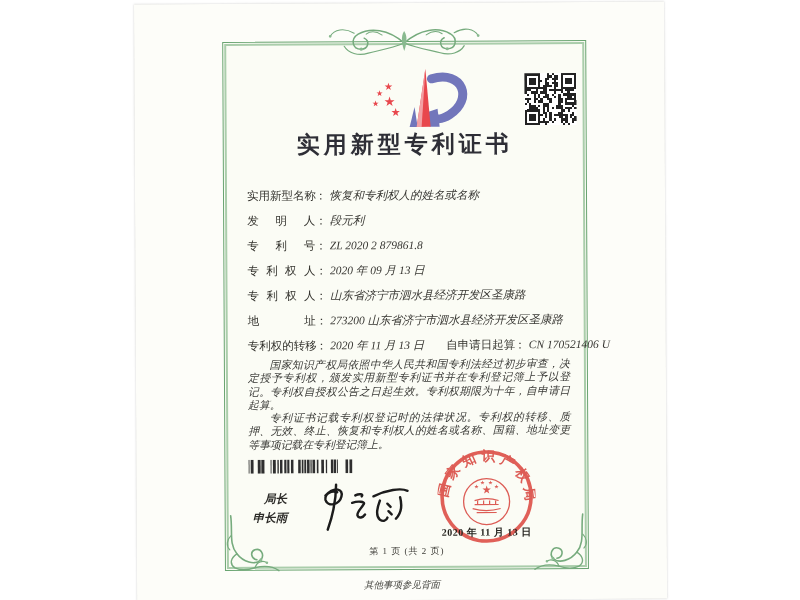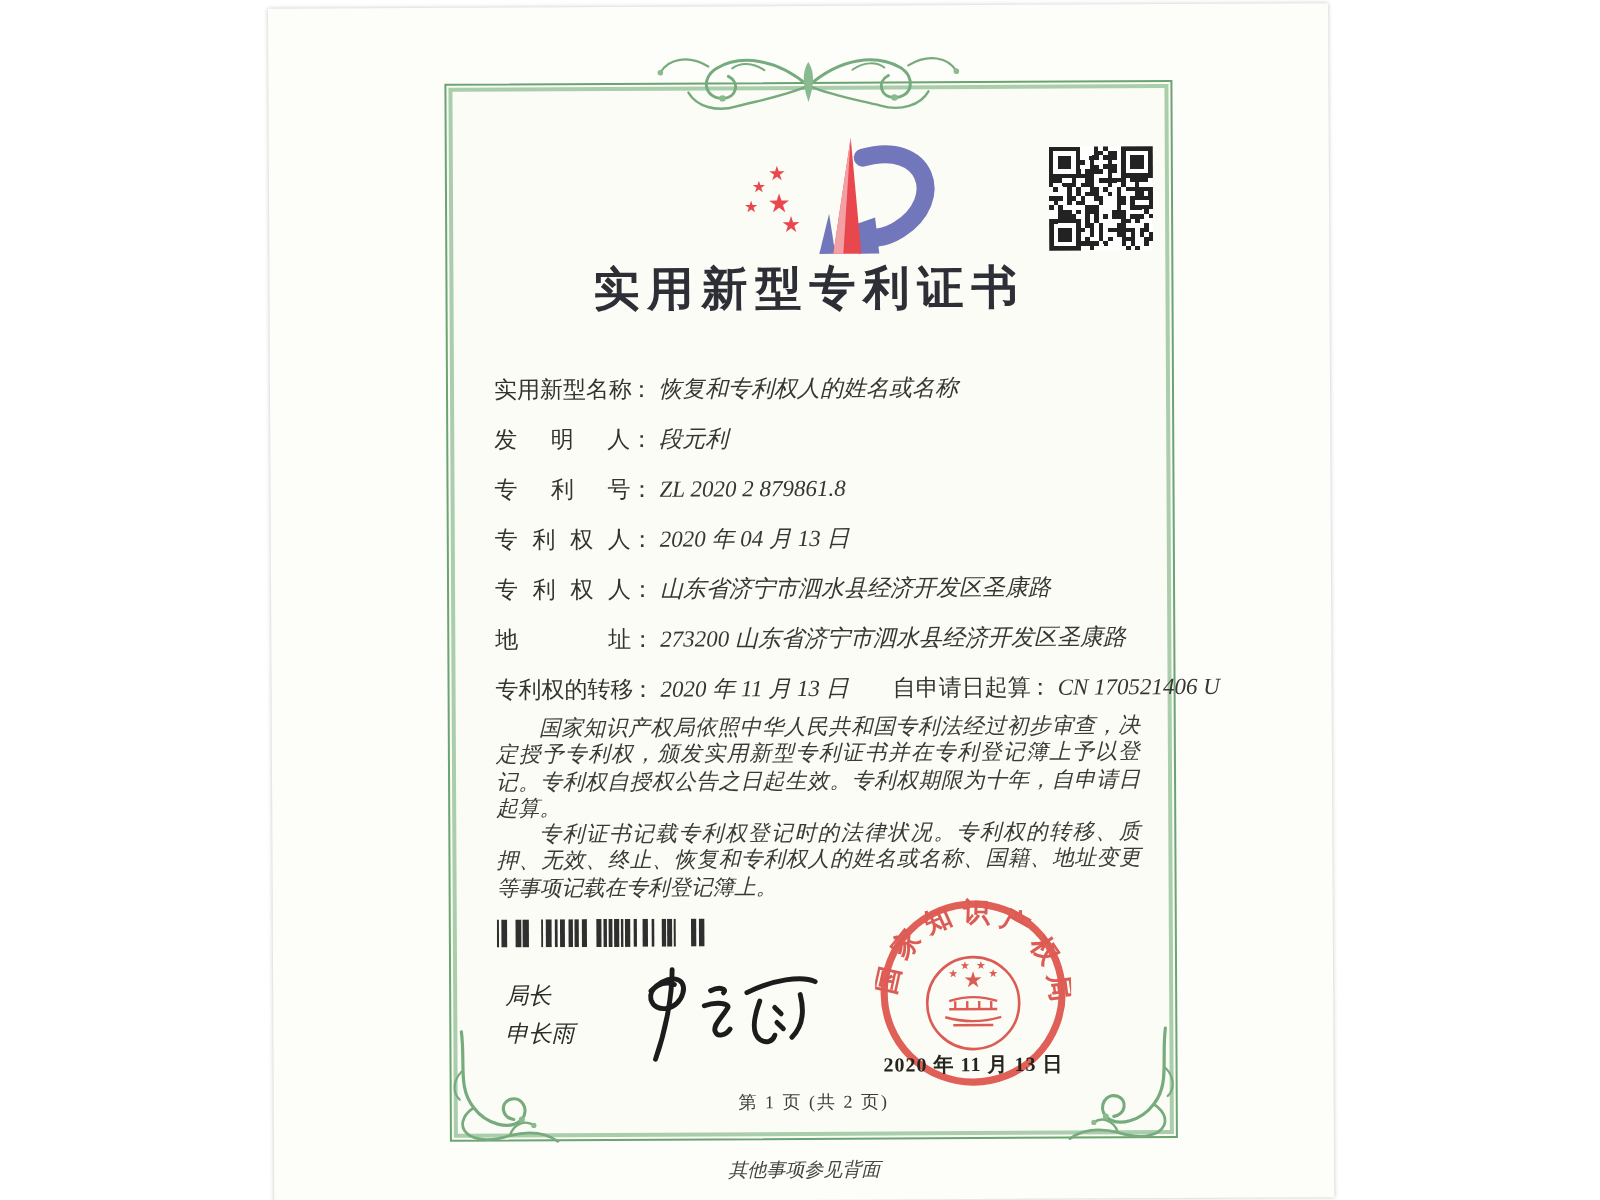--- a/index.html
+++ b/index.html
@@ -38,21 +38,21 @@
   .flabel{display:inline-block;width:68px;text-align:justify;text-align-last:justify;vertical-align:top;}
   .fcolon{display:inline-block;}
   .fvalue{font-style:italic;margin-left:3px;color:#373632;}
   .grant-gap{display:inline-block;width:22px;}
   .paras{
     position:absolute;left:23px;top:316px;width:322px;
     font-size:10.8px;line-height:13.3px;text-align:justify;font-style:italic;color:#3a3a37;
   }
   .paras p{margin:0;text-indent:2em;}
   .barcode{position:absolute;left:23px;top:417px;width:106px;height:14px;}
-  .signer{position:absolute;left:27px;top:447px;font-size:11.5px;line-height:19px;font-style:italic;font-weight:400;color:#2d2c29;}
+  .signer{position:absolute;left:27px;top:447px;font-size:11.5px;line-height:19px;font-style:italic;font-weight:700;color:#2d2c29;text-align:right;}
   .signature{position:absolute;left:86px;top:436px;width:112px;height:62px;}
   .seal{position:absolute;left:212px;top:406px;width:98px;height:98px;z-index:2;}
   .seal-date{
     position:absolute;left:196px;top:484px;width:130px;text-align:center;z-index:3;
     font-size:10px;font-weight:700;letter-spacing:.5px;color:#26241f;
   }
   .page-num{position:absolute;left:0;right:0;top:503px;text-align:center;font-size:9px;letter-spacing:1px;color:#3d3c37;}
   .back-note{position:absolute;left:0;right:0;top:576px;text-align:center;font-size:9.5px;font-style:italic;color:#454540;}
   .green-stroke{stroke:#76ab7d;fill:none;stroke-linecap:round;}
 </style>
@@ -406,21 +406,21 @@
       <div class="frow">
         <span class="flabel">实用新型名称</span><span class="fcolon">：</span><span class="fvalue">恢复和专利权人的姓名或名称</span>
       </div>
       <div class="frow">
         <span class="flabel">发明人</span><span class="fcolon">：</span><span class="fvalue">段元利</span>
       </div>
       <div class="frow">
         <span class="flabel">专利号</span><span class="fcolon">：</span><span class="fvalue">ZL 2020 2 879861.8</span>
       </div>
       <div class="frow">
-        <span class="flabel">专利权人</span><span class="fcolon">：</span><span class="fvalue">2020 年 04 月 13 日</span>
+        <span class="flabel">专利权人</span><span class="fcolon">：</span><span class="fvalue">2020 年 09 月 13 日</span>
       </div>
       <div class="frow">
         <span class="flabel">专利权人</span><span class="fcolon">：</span><span class="fvalue">山东省济宁市泗水县经济开发区圣康路</span>
       </div>
       <div class="frow">
         <span class="flabel">地址</span><span class="fcolon">：</span><span class="fvalue">273200 山东省济宁市泗水县经济开发区圣康路</span>
       </div>
       <div class="frow">
         <span class="flabel">专利权的转移</span><span class="fcolon">：</span><span class="fvalue">2020 年 11 月 13 日</span><span class="grant-gap"></span><span class="flabel">自申请日起算</span><span class="fcolon">：</span><span class="fvalue">CN 170521406 U</span>
       </div>

